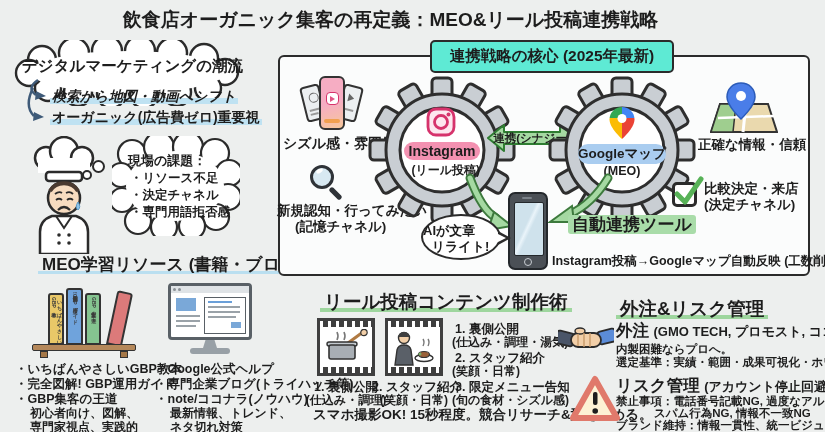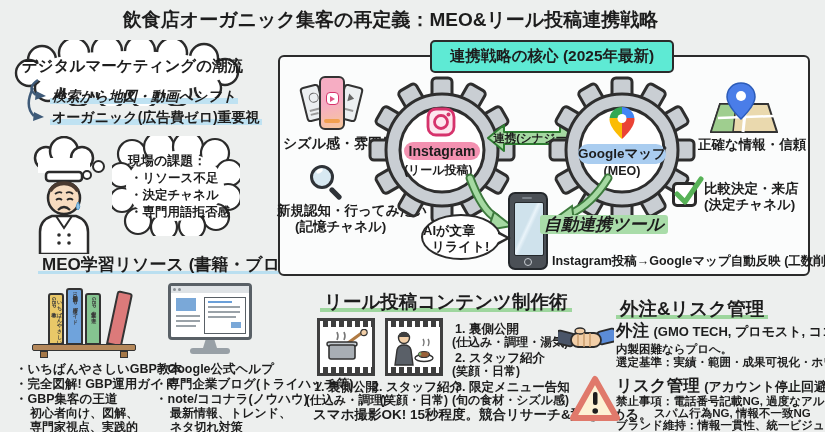--- a/index.html
+++ b/index.html
@@ -211,21 +211,21 @@
       <circle r="56"></circle>
       <circle r="42" fill="#ffffff"></circle>
     </g>
   </svg>
   <svg class="abs" style="left:425px;top:106px" width="32" height="32" viewBox="0 0 32 32">
     <rect x="3" y="3" width="26" height="26" rx="8" fill="#fde7ef" stroke="#d6336c" stroke-width="2.8"></rect>
     <circle cx="16" cy="16" r="6.5" fill="none" stroke="#d6336c" stroke-width="2.8"></circle>
     <circle cx="23.5" cy="8.5" r="2" fill="#d6336c"></circle>
   </svg>
   <div class="pill" style="left:404px;top:142px;width:76px;background:#f391b1;font-size:14px;padding:1px 0;">Instagram</div>
-  <div class="t" style="left:404px;top:162px;width:76px;text-align:left;font-size:12px;">(リール投稿)</div>
+  <div class="t" style="left:404px;top:162px;width:76px;text-align:right;font-size:12px;">(リール投稿)</div>
 
   <svg class="abs" style="left:486px;top:120px" width="92" height="36" viewBox="0 0 92 36">
     <polygon points="2,18 18,5 18,12 74,12 74,5 90,18 74,31 74,24 18,24 18,31" fill="#a5d9a2" stroke="#2f7d32" stroke-width="2" stroke-linejoin="round"></polygon>
   </svg>
   <div class="t" style="left:480px;top:131px;width:104px;text-align:center;font-size:11.5px;">連携(シナジー)</div>
 
   <svg class="abs" style="left:548px;top:76px" width="148" height="148" viewBox="0 0 148 148">
     <g transform="translate(74,74)" fill="#c9ced3" stroke="#2e2e2e" stroke-width="3">
       <rect x="-10" y="-72" width="20" height="26" rx="4"></rect>
       <rect x="-10" y="-72" width="20" height="26" rx="4" transform="rotate(30)"></rect>
@@ -294,21 +294,21 @@
   </svg>
   <div class="t" style="left:698px;top:136px;font-size:13.5px;">正確な情報・信頼</div>
 
   <div class="abs" style="left:672px;top:182px;width:25px;height:25px;background:#fff;border:3px solid #2b2b2b;border-radius:5px;box-sizing:border-box;"></div>
   <svg class="abs" style="left:670px;top:172px" width="36" height="36" viewBox="0 0 36 36">
     <polyline points="7,22 15,30 31,7" fill="none" stroke="#57b257" stroke-width="5" stroke-linecap="round" stroke-linejoin="round"></polyline>
   </svg>
   <div class="t" style="left:704px;top:180px;font-size:13.5px;">比較決定・来店</div>
   <div class="t" style="left:704px;top:196px;font-size:13.5px;">(決定チャネル)</div>
 
-  <div class="t" style="left:540px;top:213px;font-size:17px;font-style:italic;"><span class="hlg">自動連携ツール</span></div>
+  <div class="t" style="left:568px;top:213px;font-size:17px;"><span class="hlg">自動連携ツール</span></div>
   <div class="t" style="left:552px;top:253px;font-size:12.5px;">Instagram投稿→Googleマップ自動反映 (工数削減)</div>
 
   <div class="t" style="left:320px;top:289px;font-size:18.5px;"><span class="ulg">リール投稿コンテンツ制作術</span></div>
 
   <div class="film" style="left:317px;top:318px;">
     <svg class="abs" style="left:3px;top:8px" width="46" height="38" viewBox="0 0 46 38">
       <path d="M14,11 q2,-4 0,-8" fill="none" stroke="#777" stroke-width="1.6"></path>
       <path d="M21,11 q2,-4 0,-8" fill="none" stroke="#777" stroke-width="1.6"></path>
       <line x1="40" y1="3" x2="25" y2="14" stroke="#b07a42" stroke-width="3"></line>
       <circle cx="41" cy="3.5" r="3.2" fill="#f2cfa8" stroke="#333" stroke-width="1.2"></circle>

